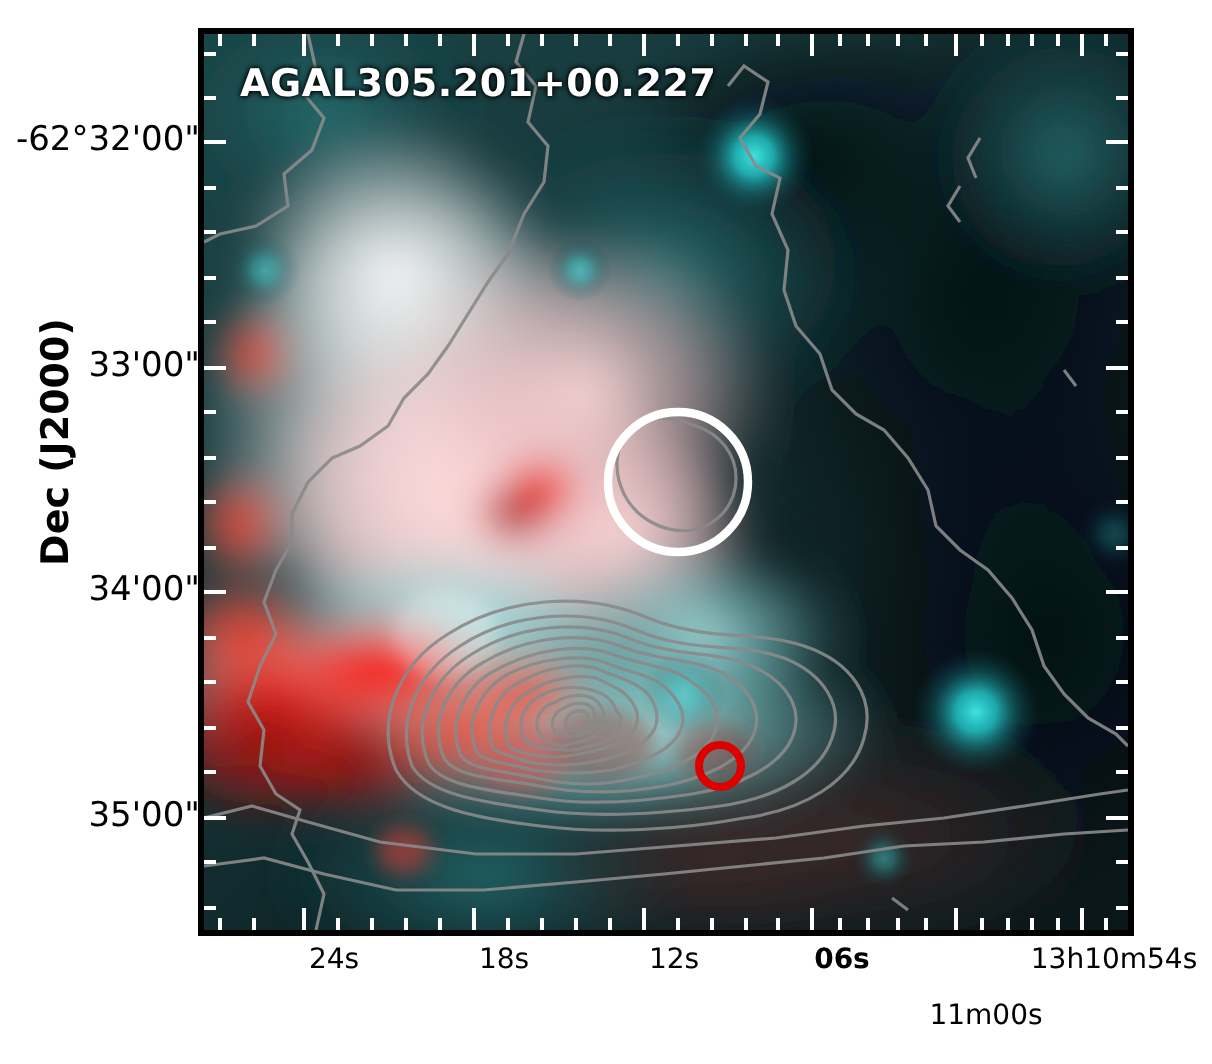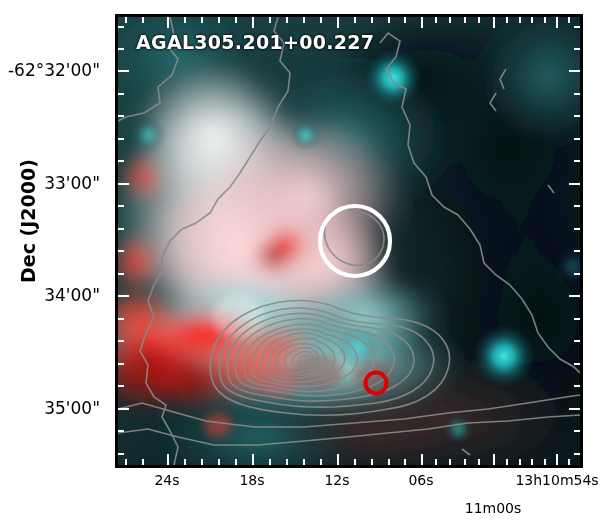--- a/index.html
+++ b/index.html
@@ -63,21 +63,21 @@
     position: absolute;
     top: 0;
     font-size: 14px;
     color: #000000;
     white-space: nowrap;
     text-align: center;
   }
   
   #plot {
     position: absolute;
-    left: 115px;
+    left: 99px;
     top: 14px;
     width: 468px;
     height: 454px;
     border: 3px solid #000000;
     box-sizing: border-box;
     overflow: hidden;
     background: #15803d;
   }
   #canvaswrap {
     position: absolute;
@@ -123,21 +123,21 @@
   <div class="ytick-wrap" style="top:285px;">
     <span class="ytick-label">34'00"</span>
   </div>
   <div class="ytick-wrap" style="top:398px;">
     <span class="ytick-label">35'00"</span>
   </div>
 
   <div class="xtick-label" style="left:137px;width:60px;top:472px;">24s</div>
   <div class="xtick-label" style="left:222px;width:60px;top:472px;">18s</div>
   <div class="xtick-label" style="left:307px;width:60px;top:472px;">12s</div>
-  <div class="xtick-label" style="left:391px;width:60px;top:472px;">06s</div>
+  <div class="xtick-label" style="left:391px;width:60px;top:472px;font-weight:bold;">06s</div>
   <div class="xtick-label" style="left:437px;width:112px;top:500px;">11m00s</div>
   <div class="xtick-label" style="left:477px;width:160px;top:472px;">13h10m54s</div>
 
 
   <div id="plot">
 
     <div id="canvaswrap">
       <svg id="skysvg" width="462" height="448" viewBox="0 0 462 448" xmlns="http://www.w3.org/2000/svg">
         <defs>
 

